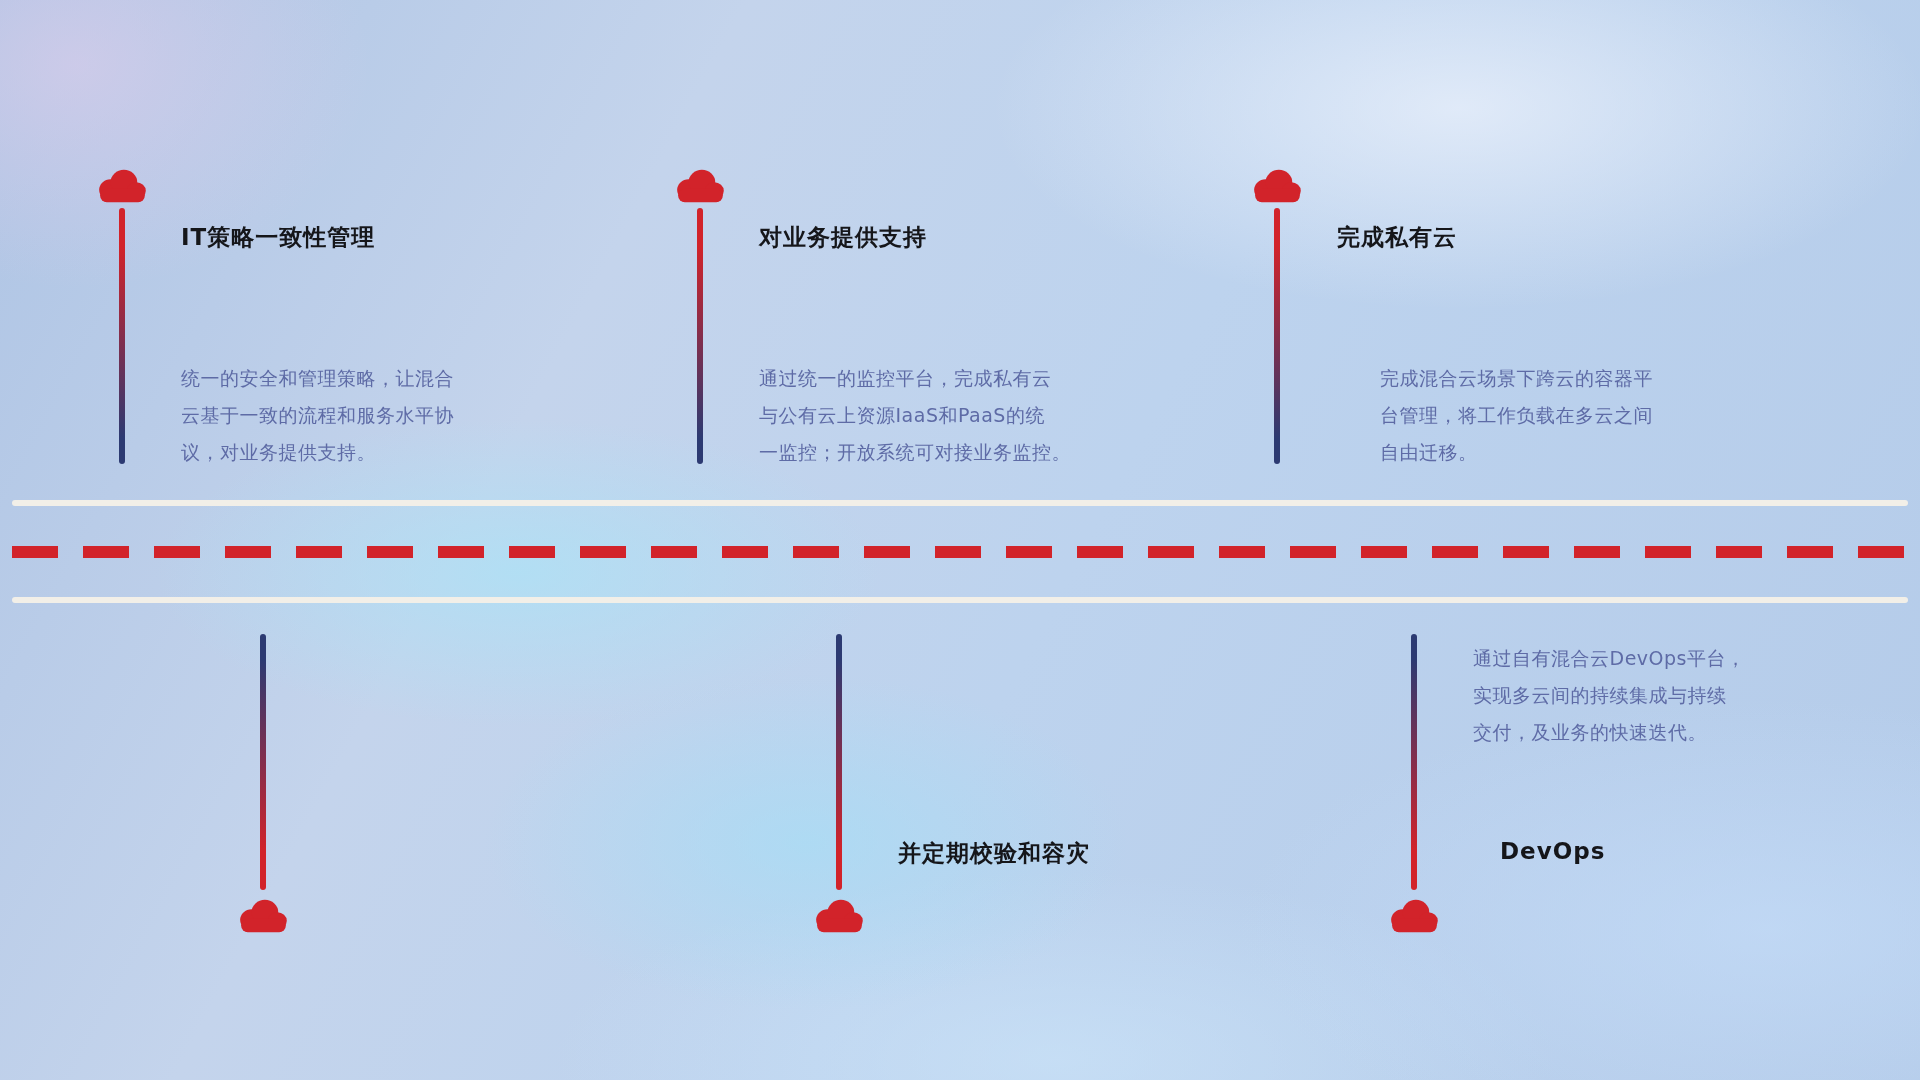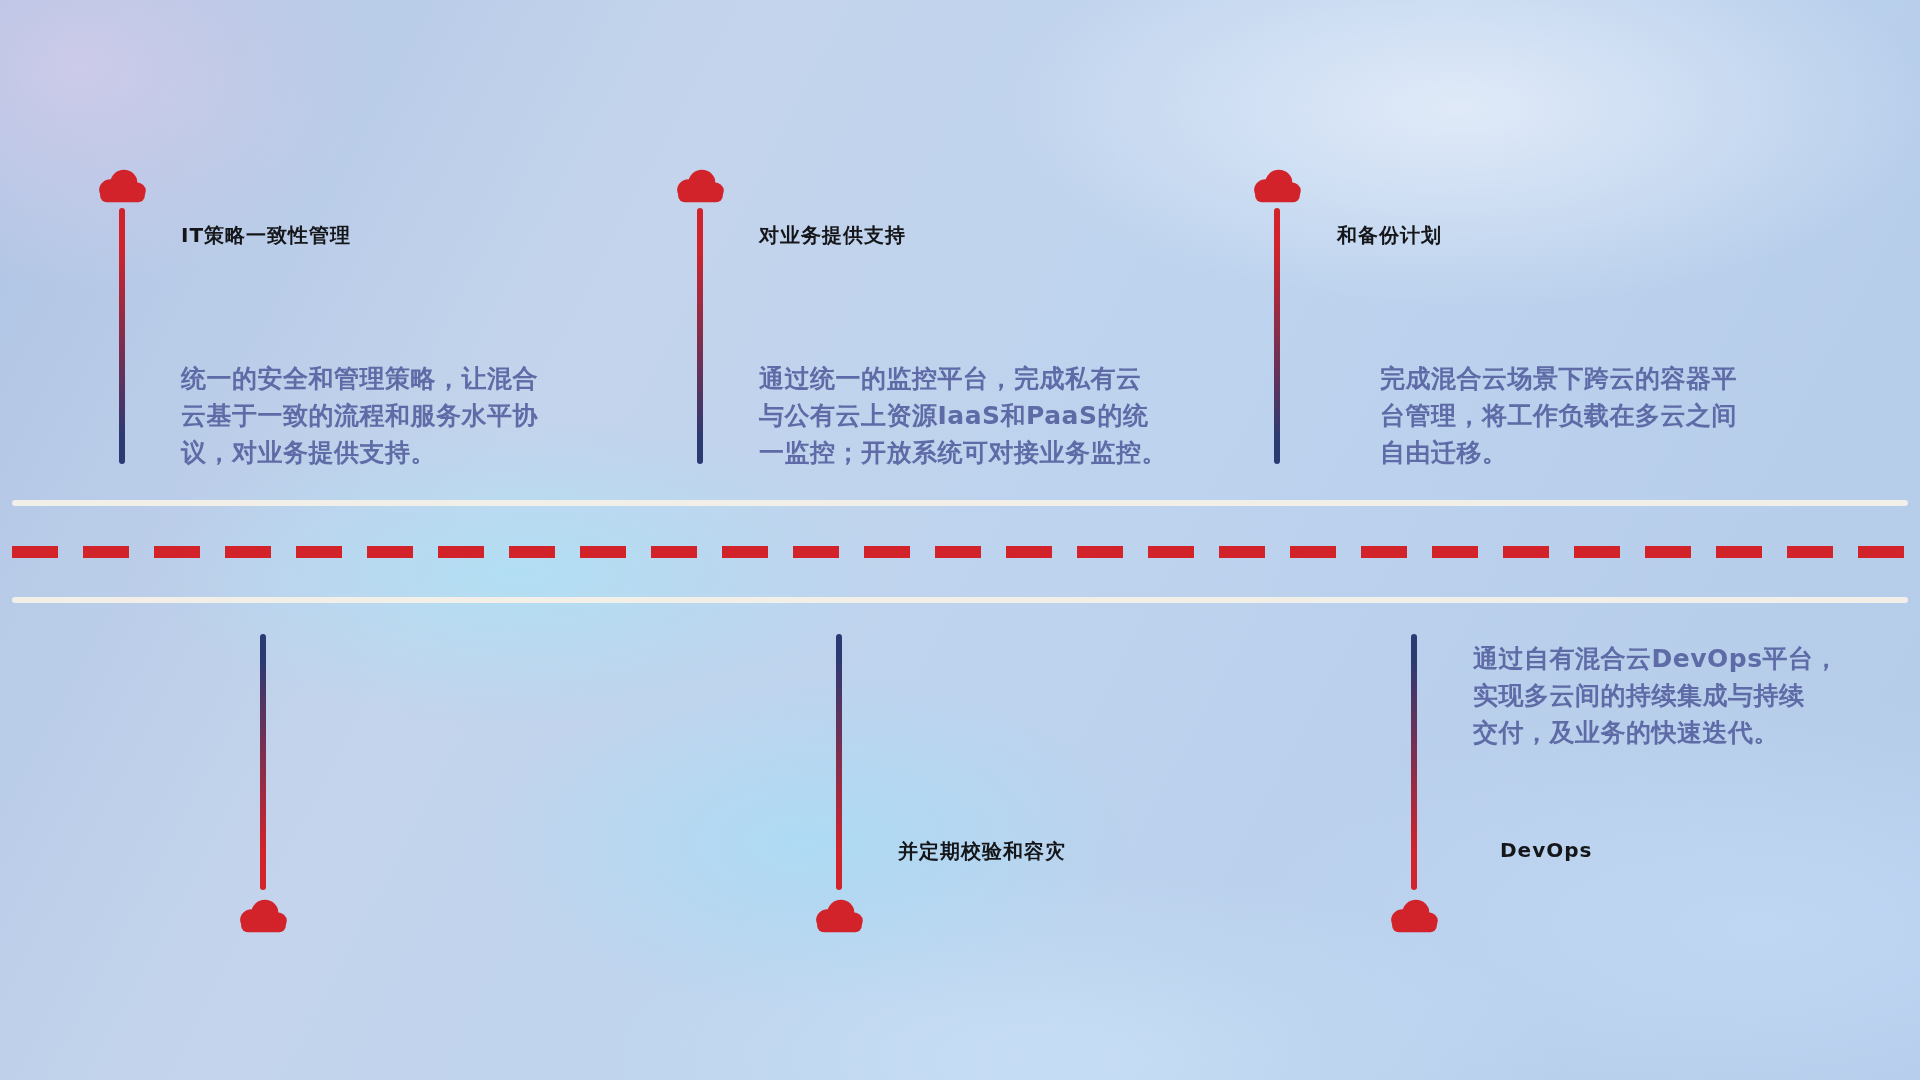--- a/index.html
+++ b/index.html
@@ -37,35 +37,34 @@
   }
   .stem-top {
     background: linear-gradient(180deg, var(--accent_red, #d2232a) 15%, var(--stem_navy, #2c3a72) 90%);
   }
   .stem-bottom {
     background: linear-gradient(180deg, var(--stem_navy, #2c3a72) 10%, var(--accent_red, #d2232a) 85%);
   }
   .title {
     position: absolute;
     margin: 0;
-    font-size: 20px;
+    font-size: 23px;
     font-weight: 700;
     color: var(--title_dark, #15161a);
     letter-spacing: 1px;
     white-space: nowrap;
   }
   .desc {
     position: absolute;
     margin: 0;
-    font-size: 25px;
+    font-size: 19px;
     line-height: 37px;
     color: var(--desc_blue, #5e6ba6);
     white-space: pre-line;
     letter-spacing: 0.5px;
-    font-weight: bold;
   }
   .hline {
     position: absolute;
     left: 12px;
     width: 1896px;
     height: 6px;
     border-radius: 3px;
     background: var(--line_cream, #f2efe8);
   }
   .dashline {
@@ -121,21 +120,21 @@
     <svg viewBox="0 0 60 42" aria-hidden="true">
         <g fill="currentColor">
       <ellipse cx="18" cy="25" rx="12" ry="11"></ellipse>
       <ellipse cx="32" cy="17" rx="14" ry="13"></ellipse>
       <ellipse cx="45" cy="26" rx="10" ry="9"></ellipse>
       <rect x="7" y="24" width="47" height="14" rx="7"></rect>
     </g>
       </svg>
   </div>
   <div class="stem stem-top" style="left:1274px; top:208px; height:256px"></div>
-  <h2 class="title" style="left:1337px; top:222px">和备份计划</h2>
+  <h2 class="title" style="left:1337px; top:222px">完成私有云</h2>
   <p class="desc" style="left:1380px; top:360px; width:450px">完成混合云场景下跨云的容器平
 台管理，将工作负载在多云之间
 自由迁移。</p>
 
   <div class="hline" style="top:500px"></div>
   <div class="dashline" style="top:546px"></div>
   <div class="hline" style="top:597px"></div>
 
   <div class="stem stem-bottom" style="left:260px; top:634px; height:256px"></div>
   <div class="cloud" style="left:234px; top:896px">

